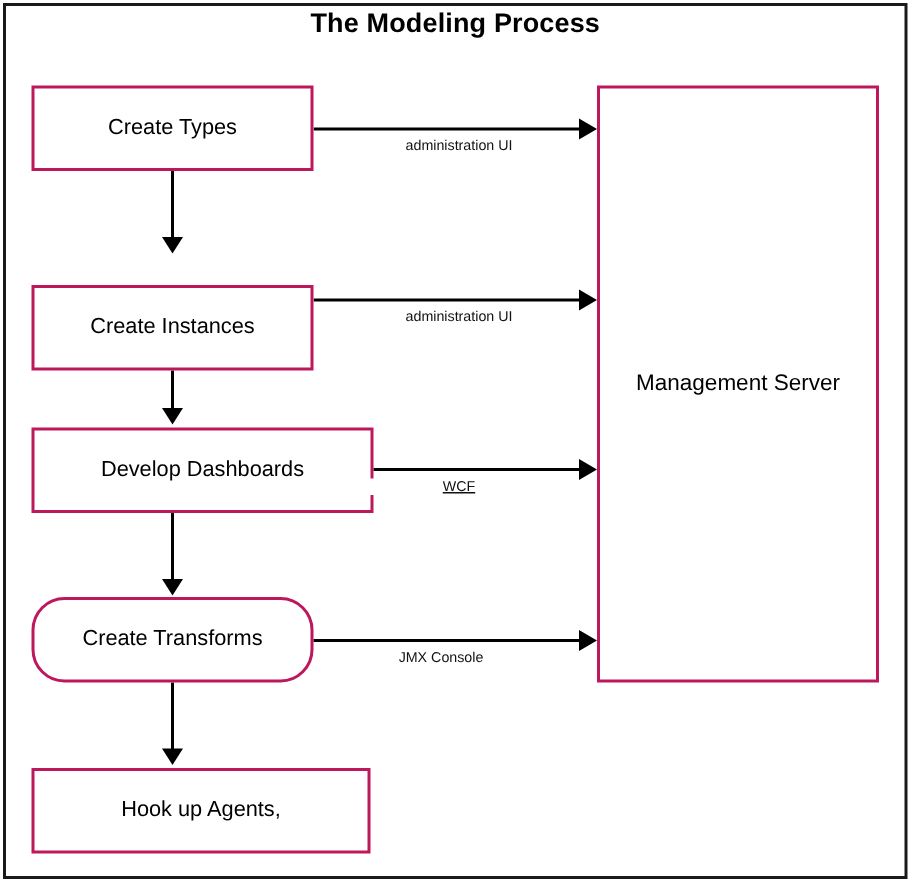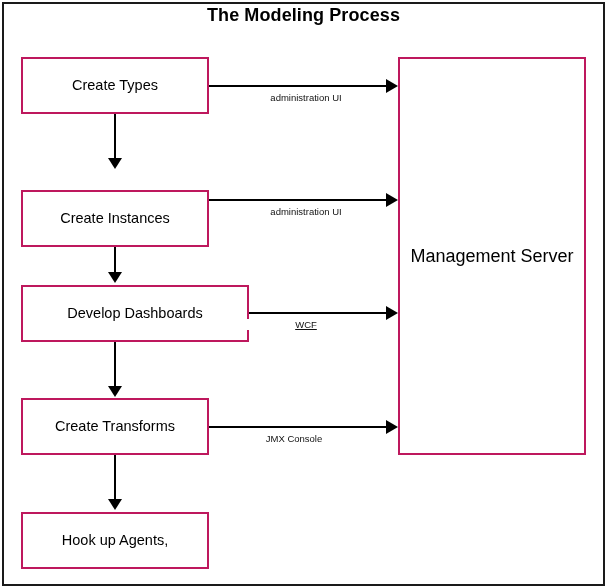--- a/index.html
+++ b/index.html
@@ -47,21 +47,21 @@
     align-items: center;
     justify-content: center;
     text-align: center;
     font-size: 14.5px;
     color: #000000;
     line-height: 1.35;
     z-index: 3;
   }
   .node .node-label { display: block; }
   .node.server {
-    font-size: 18px;
+    font-size: 15px;
   }
   
   .vline {
     position: absolute;
     width: 2px;
     background: #000000;
     z-index: 1;
   }
   .vhead {
     position: absolute;
@@ -123,25 +123,25 @@
   </div>
 
   <div class="node" style="left:21px; top:171px; width:188px; height:57px;margin-top:19px;">
     <span class="node-label">Create Instances</span>
   </div>
 
   <div class="node" style="left:21px; top:285px; width:228px; height:57px;">
     <span class="node-label">Develop Dashboards</span>
   </div>
 
-  <div class="node" style="left:21px; top:398px; width:188px; height:57px;">
+  <div class="node" style="left:21px; top:398px; width:188px; height:57px;border-radius:22px;">
     <span class="node-label">Create Transforms</span>
   </div>
 
-  <div class="node" style="left:21px; top:512px; width:188px; height:57px; flex-direction:column;">
+  <div class="node" style="left:21px; top:512px; width:226px; height:57px; flex-direction:column;">
     <span class="node-label">Hook up Agents,</span>
   </div>
 
   <div class="node server" style="left:398px; top:57px; width:188px; height:398px;">
     <span class="node-label">Management Server</span>
   </div>
 
   <div class="vline" style="left:114px; top:114px; height:46px;"></div>
   <div class="vhead" style="left:108px; top:158px;"></div>
 

